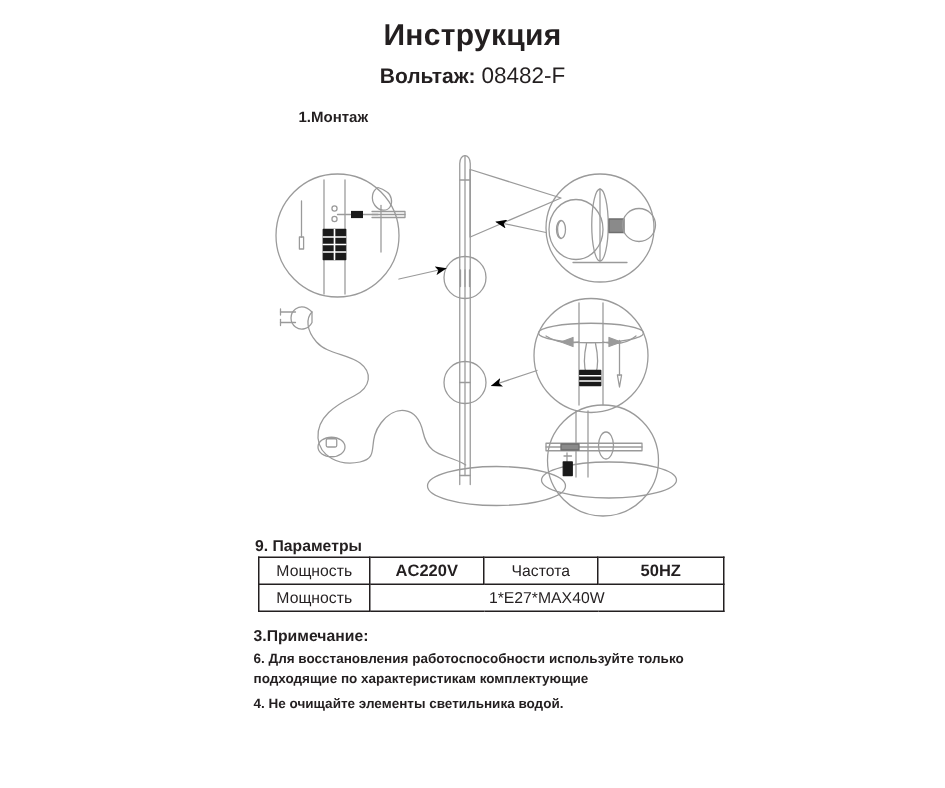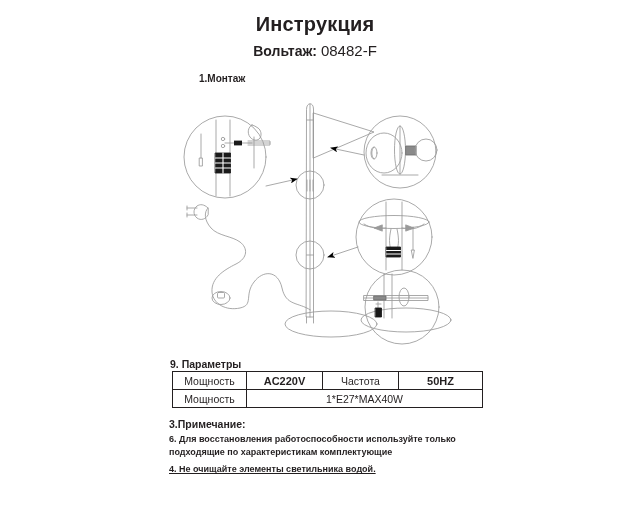--- a/index.html
+++ b/index.html
@@ -101,21 +101,21 @@
     position: absolute;
     left: 169px; top: 433px;
     width: 312px;
   }
   .note {
     font-size: 9px;
     font-weight: bold;
     line-height: 13.2px;
     margin-bottom: 4px;
   }
-  .note:last-child { margin-bottom: 0; text-decoration: underline; }
+  .note:last-child { margin-bottom: 0; }
 </style>
 </head>
 <body>
 
 <div class="page">
 
   <div class="title">Инструкция</div>
 
   <div class="model">
     <span>Вольтаж:</span>

